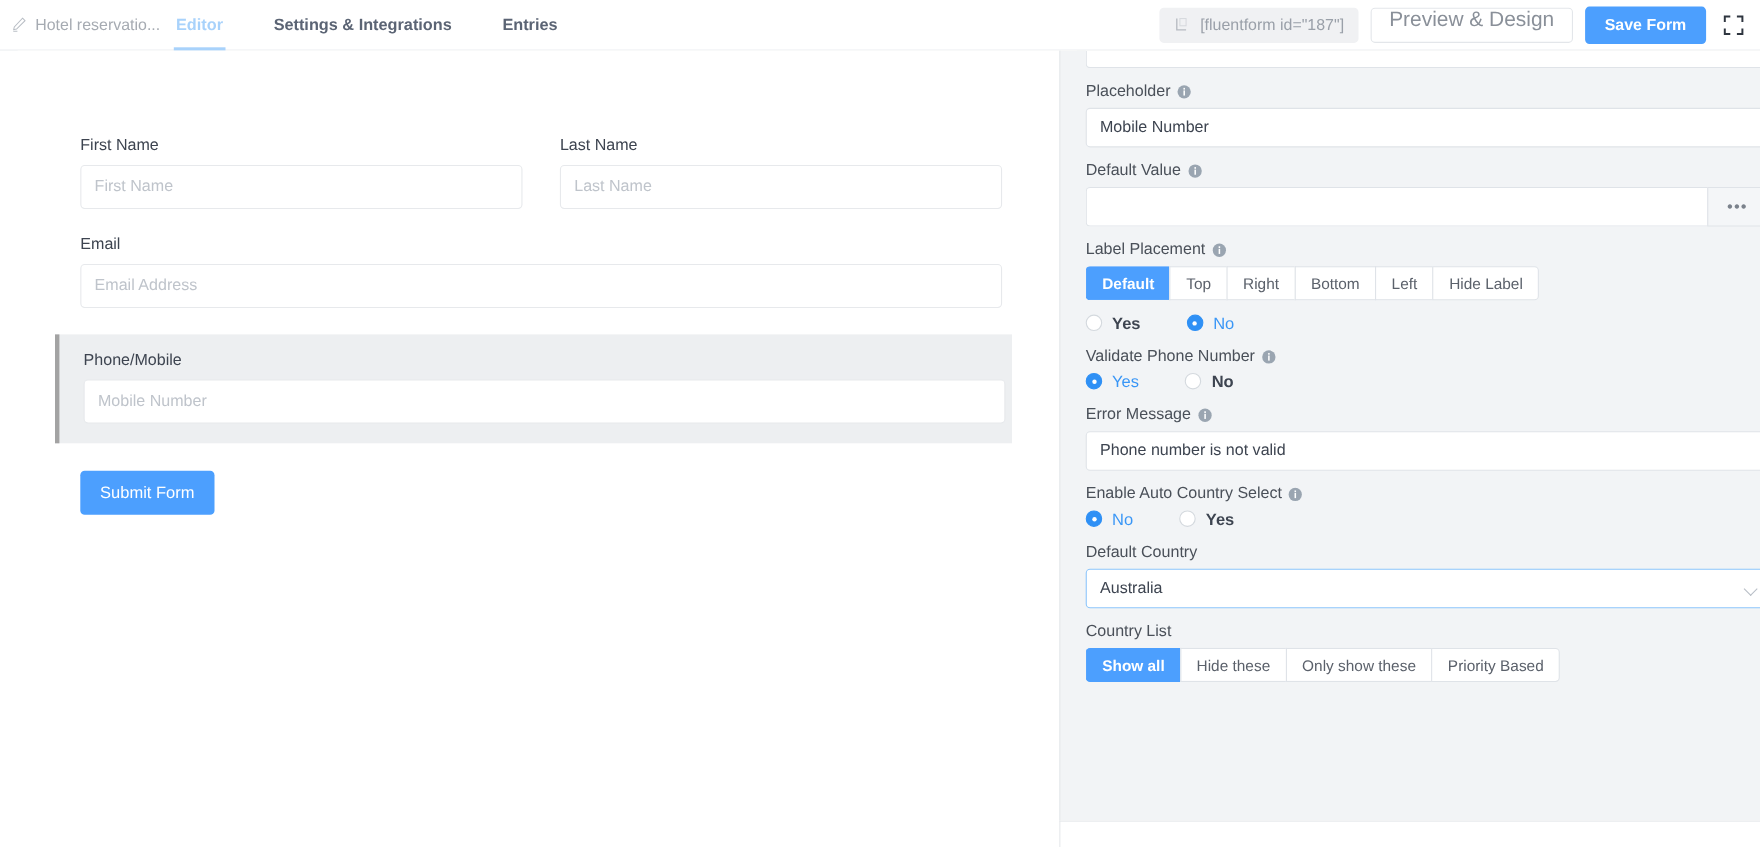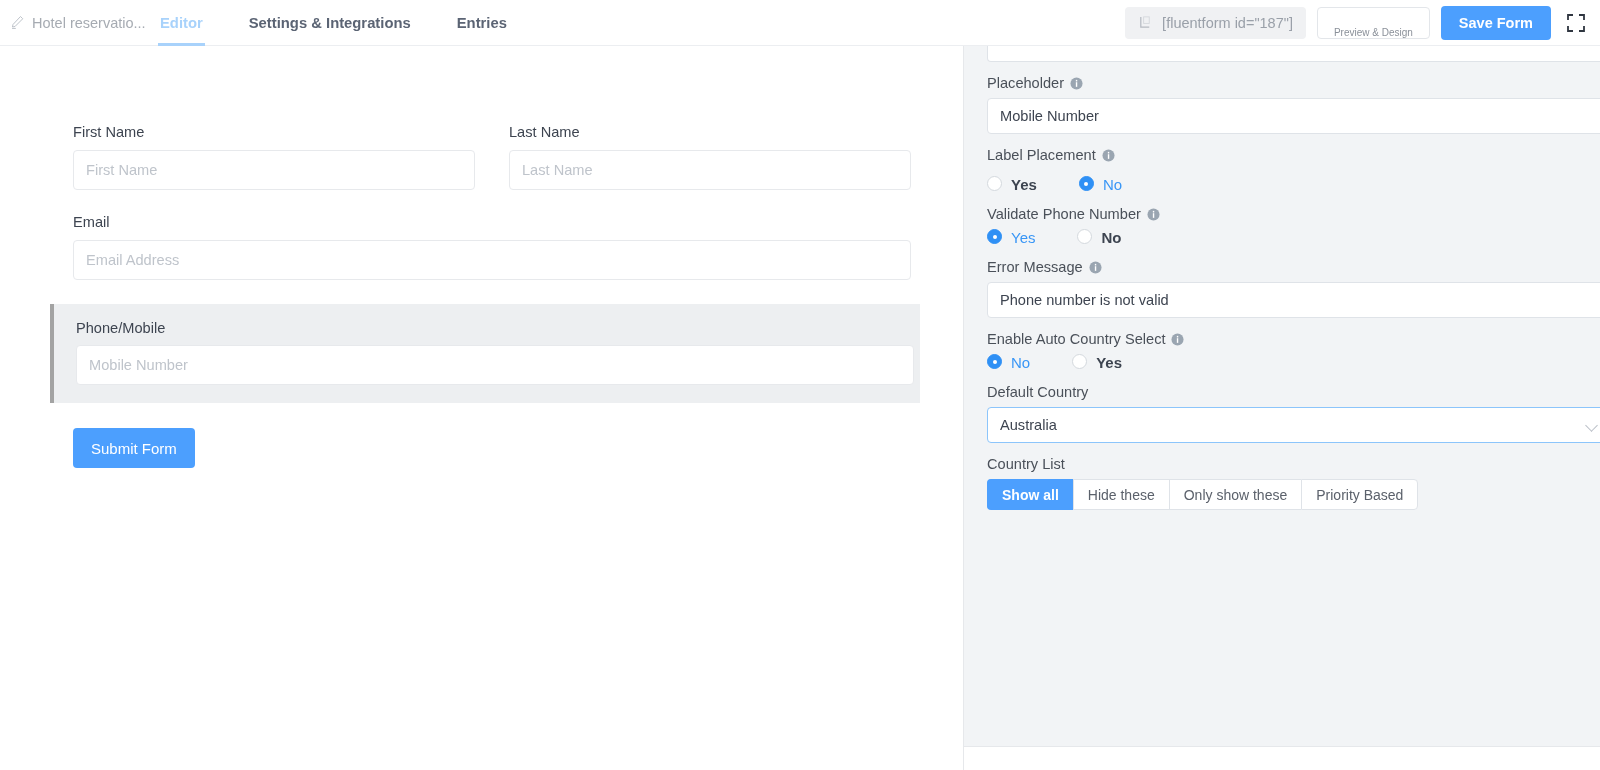--- a/index.html
+++ b/index.html
@@ -46,22 +46,22 @@
   .shortcode {
     display: flex; align-items: center; gap: 9px;
     background: #f0f1f3; border-radius: 4px;
     height: 32px; padding: 0 13px;
     color: #9aa0a9; font-size: 14.5px;
   }
   .copy-icon { width: 15px; height: 15px; display: block; }
   .btn-preview {
     height: 32px; padding: 0 16px;
     border: 1px solid #e3e6ea; border-radius: 4px;
-    background: #fff; color: #8a9099; font-size: 10px;
-    display: flex; align-items: flex-end; cursor: pointer;
+    background: #fff; color: #8a9099; font-size: 19px;
+    display: flex; align-items: flex-start; cursor: pointer;
   }
   .btn-save {
     height: 34px; padding: 0 18px; border-radius: 4px;
     background: #4c9ffe; color: #fff;
     font-size: 14.5px; font-weight: bold;
     display: flex; align-items: center;
     border: none; cursor: pointer;
   }
   .fs-icon { width: 22px; height: 22px; display: block; cursor: pointer; margin-left: 3px; }
 
@@ -299,29 +299,65 @@
           <span>Placeholder</span>
           <svg class="info-icon" viewBox="0 0 14 14">
             <circle cx="7" cy="7" r="6.5" fill="#9aa5b1"></circle>
             <rect x="6.3" y="5.6" width="1.5" height="5" fill="#fff"></rect>
             <rect x="6.3" y="3.1" width="1.5" height="1.7" fill="#fff"></rect>
           </svg>
         </div>
         <input class="sinput" type="text" value="Mobile Number" style="">
       </div>
 
+      <div class="sgroup">
+        <div class="slabel">
+          <span>Default Value</span>
+          <svg class="info-icon" viewBox="0 0 14 14">
+            <circle cx="7" cy="7" r="6.5" fill="#9aa5b1"></circle>
+            <rect x="6.3" y="5.6" width="1.5" height="5" fill="#fff"></rect>
+            <rect x="6.3" y="3.1" width="1.5" height="1.7" fill="#fff"></rect>
+          </svg>
+        </div>
+        <div class="dv-wrap">
+          <input class="sinput" type="text" value="" style="">
+          <div class="dots-btn">
+            <span>•••</span>
+          </div>
+        </div>
+      </div>
 
       <div class="sgroup">
         <div class="slabel">
           <span>Label Placement</span>
           <svg class="info-icon" viewBox="0 0 14 14">
             <circle cx="7" cy="7" r="6.5" fill="#9aa5b1"></circle>
             <rect x="6.3" y="5.6" width="1.5" height="5" fill="#fff"></rect>
             <rect x="6.3" y="3.1" width="1.5" height="1.7" fill="#fff"></rect>
           </svg>
+        </div>
+        <div class="btn-group">
+          <div class="bg-btn active">
+            <span>Default</span>
+          </div>
+          <div class="bg-btn">
+            <span>Top</span>
+          </div>
+          <div class="bg-btn">
+            <span>Right</span>
+          </div>
+          <div class="bg-btn">
+            <span>Bottom</span>
+          </div>
+          <div class="bg-btn">
+            <span>Left</span>
+          </div>
+          <div class="bg-btn">
+            <span>Hide Label</span>
+          </div>
         </div>
       </div>
 
       <div class="sgroup">
         <div class="radio-row">
           <div class="radio-opt">
             <span class="radio-dot"></span>
             <span class="radio-txt">Yes</span>
           </div>
           <div class="radio-opt on">

